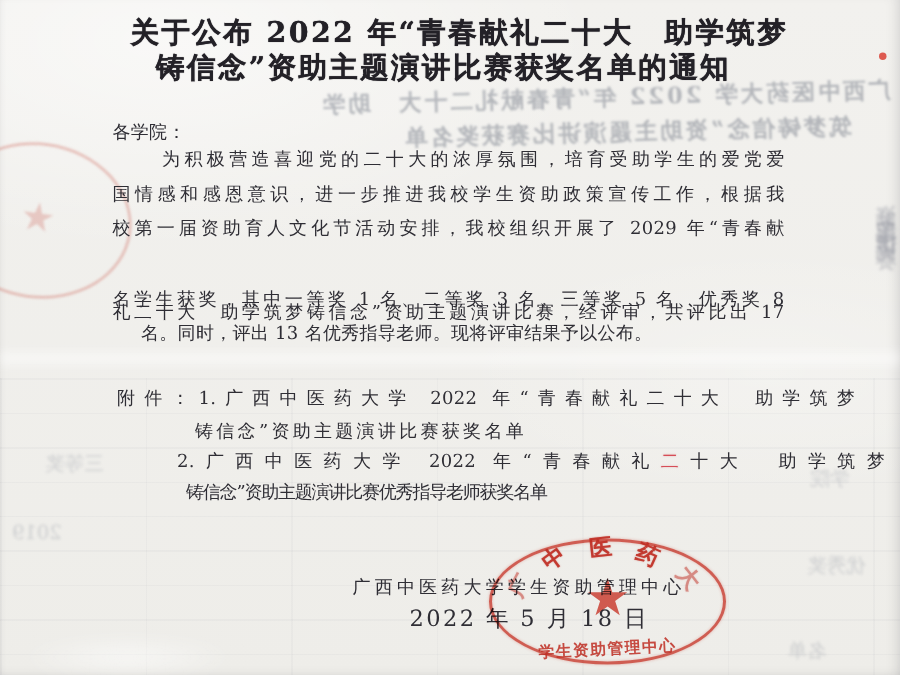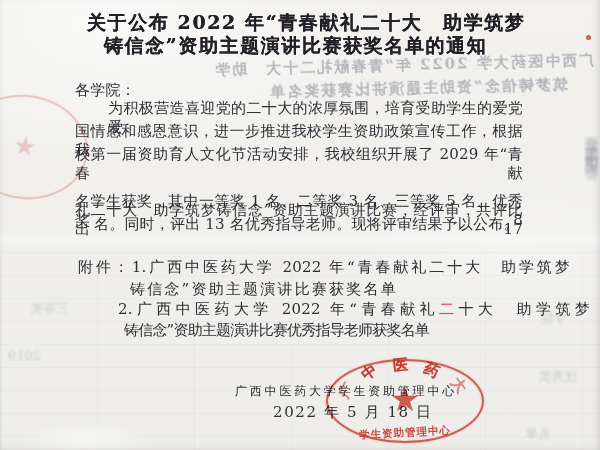--- a/index.html
+++ b/index.html
@@ -10,21 +10,21 @@
       radial-gradient(ellipse 420px 200px at 18% 6%, rgba(255,255,255,.55), rgba(255,255,255,0) 70%),
       radial-gradient(ellipse 300px 120px at 85% 55%, rgba(255,255,255,.25), rgba(255,255,255,0) 70%),
       linear-gradient(#f2f1ee, #eeede9);
     box-shadow: inset -7px 0 9px -7px rgba(60,60,70,.22), inset 0 -5px 8px -6px rgba(60,60,70,.12), inset 4px 0 6px -5px rgba(60,60,70,.12);
     font-family:"DejaVu Serif","Liberation Serif",serif;
     color:#2f2e35;
   }
   .line{position:absolute; line-height:1.25; white-space:nowrap;}
   .just{white-space:normal; text-align:justify; text-align-last:justify; text-justify:inter-character;}
   .title{font-weight:bold; font-size:19px; color:#232127; letter-spacing:1.6px; text-shadow:0 0 .5px #232127;margin-left:38px;}
-  .body-txt{font-size:15px; letter-spacing:0.2px;}
+  .body-txt{font-size:12px; letter-spacing:0.2px;}
   .bleed{position:absolute; transform:scaleX(-1) rotate(1.5deg); color:rgba(118,124,136,.5);
          filter:blur(.7px); font-weight:bold; white-space:nowrap;}
   .snippet{position:absolute; transform:scaleX(-1); color:rgba(120,126,140,.28); filter:blur(1px); white-space:nowrap; font-size:13px;}
   .seal{position:absolute; left:326px; top:359px; width:158px; height:84px; mix-blend-mode:multiply;}
   .seal-ring{position:absolute; inset:0; border:2.5px solid rgba(213,57,44,.78); border-radius:50%;
              box-shadow:0 0 2px rgba(213,57,44,.35), inset 0 0 2px rgba(213,57,44,.3);}
   .seal-char{position:absolute; color:rgba(205,48,38,.88); font-weight:bold; font-size:15px; text-shadow:0 0 1px rgba(205,48,38,.5);}
   .seal-star{position:absolute; left:50%; top:50%; transform:translate(-50%,-55%); font-size:34px; color:rgba(214,58,44,.8); line-height:1;}
   .seal-bottom{position:absolute; left:0; right:0; bottom:3px; text-align:center; font-size:10.5px; letter-spacing:1px;
                color:rgba(205,48,38,.85); transform:rotate(-3deg); font-weight:bold;}

